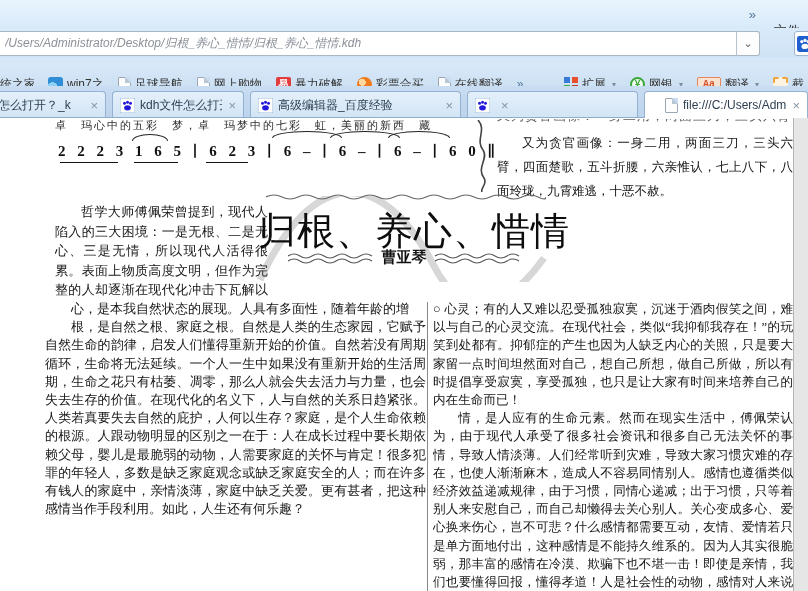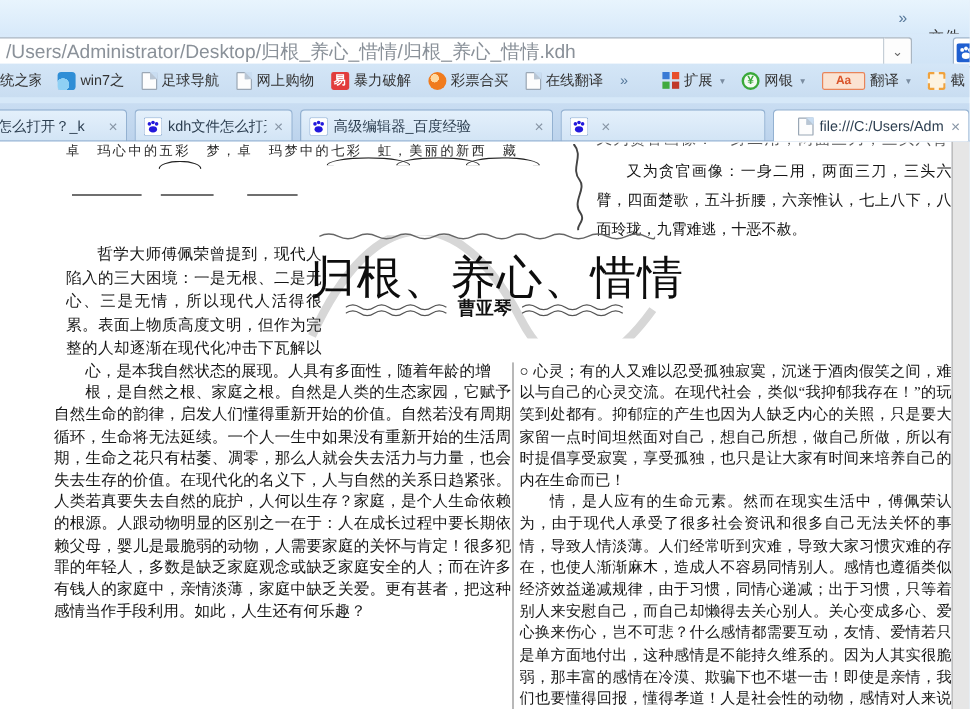--- a/index.html
+++ b/index.html
@@ -10,30 +10,30 @@
   .menubar { position:absolute; left:0; top:0; width:808px; height:28px;
              background:linear-gradient(#e8f4fd,#d8eafa); }
   .menu-overflow { position:absolute; right:52px; top:7px; color:#5b7block; color:#56789a; font-size:13px; cursor:default; }
   .menu-file { position:absolute; right:8px; top:22px; color:#333; font-size:13px; }
 
   .addr-row { position:absolute; left:0; top:28px; width:808px; height:30px;
               background:linear-gradient(#d9eafa,#cfe3f6); }
   .addr-input { position:absolute; left:-6px; top:3px; width:766px; height:25px;
                 background:#fff; border:1px solid #aab6c2; border-radius:3px;
                 display:flex; align-items:center; padding-left:10px; }
-  .addr-url { color:#8a9199; font-size:16px; white-space:nowrap; overflow:hidden; flex:1; }
+  .addr-url { color:#8a9199; font-size:12px; white-space:nowrap; overflow:hidden; flex:1;font-style:italic; }
   .bolt { width:14px; height:18px; margin-right:6px; flex:none; }
   .addr-sep { position:absolute; left:736px; top:3px; width:1px; height:25px; background:#b7c2cd; }
   .addr-drop { position:absolute; left:737px; top:3px; width:23px; height:25px; background:#fdfdfd;
                border:1px solid #aab6c2; border-left:none; border-radius:0 3px 3px 0;
                display:flex; align-items:center; justify-content:center; color:#666; font-size:11px; }
   .paw-btn { position:absolute; left:794px; top:3px; width:22px; height:25px; background:#fff;
              border:1px solid #9fb5cc; border-radius:3px; display:flex; align-items:center; justify-content:center; }
 
-  .bm-row { position:absolute; left:0; top:53px; width:808px; height:28px;
+  .bm-row { position:absolute; left:0; top:70px; width:808px; height:28px;
             background:linear-gradient(#d4e6f7,#c9ddf1); display:flex; align-items:center;
             font-size:12px; color:#333; }
   .bm-item { display:flex; align-items:center; gap:4px; margin-right:14px; white-space:nowrap; }
   .bm-first { width:34px; overflow:hidden; margin-left:0; }
   .bm-overflow { color:#56789a; margin-right:10px; }
   .bm-spacer { flex:1; }
   .bm-caret { color:#7a8ca0; font-size:8px; margin-left:2px; }
   .bm-clip { width:16px; overflow:hidden; }
 
   .icon16 { width:16px; height:16px; flex:none; position:relative; }
@@ -44,22 +44,22 @@
               background:radial-gradient(circle at 30% 70%, #8fd0f4 0 35%, #2f8ed6 36% 100%); }
   .yiicon { width:15px; height:15px; border-radius:2px; background:#e23c3c; color:#fff;
             font-size:10px; font-weight:bold; display:flex; align-items:center; justify-content:center; }
   .lotticon { width:15px; height:15px; border-radius:50%;
               background:radial-gradient(circle at 35% 35%, #ffd9a0 0 25%, #f07b1d 26% 70%, #c33d0e 100%); }
   .exticon { width:14px; height:14px; display:grid; grid-template-columns:6px 6px; grid-template-rows:6px 6px; gap:2px; }
   .exticon b { display:block; }
   .ext1{background:#3a7bd5;} .ext2{background:#e8502c;} .ext3{background:#3faa3f;} .ext4{background:#c0392b;}
   .bankicon { width:15px; height:15px; border-radius:50%; border:2px solid #3aa93a; color:#3aa93a;
               font-size:10px; font-weight:bold; display:flex; align-items:center; justify-content:center; background:#f3fbf3; }
-  .transicon { width:36px; height:15px; background:#fbe3d2; border:1px solid #e8845a; border-radius:2px;
-               color:#d9542a; font-size:10px; font-weight:bold; display:flex; align-items:center; justify-content:center; }
+  .transicon { width:24px; height:15px; background:#fbe3d2; border:1px solid #e8845a; border-radius:2px;
+               color:#d9542a; font-size:10px; font-weight:bold; display:flex; align-items:center; justify-content:center;font-family:Liberation Mono, monospace; }
   .snapicon { width:15px; height:15px; border:2px dashed #f0a23c; background:#fdf3e0; border-radius:2px; }
 
   
   .tab-row { position:absolute; left:0; top:86px; width:808px; height:32px;
              background:linear-gradient(#c9ddf2,#bcd3ec); }
   .tab-row::after { content:""; position:absolute; left:0; bottom:0; width:808px; height:1px; background:#8fadcd; }
   .tab { position:absolute; bottom:0; height:27px; background:linear-gradient(#e4f0fb,#d2e4f5);
          border:1px solid #93b1d1; border-bottom:none; border-radius:4px 4px 0 0;
          display:flex; align-items:center; padding:0 7px; font-size:12px; color:#2c3e50; }
   .tab-label { white-space:nowrap; overflow:hidden; flex:1; }
@@ -236,20 +236,21 @@
   <div class="tab t5 tab-active">
     <span class="fav pageicon"></span>
     <span class="tab-label">file:///C:/Users/Admi</span>
     <span class="tab-close">×</span>
   </div>
 </div>
 
 <div class="page">
 
   <div class="lyrics-top">卓　玛心中的五彩　梦，卓　玛梦中的七彩　虹，美丽的新西　藏</div>
+  <div class="notation">2 2 2 3 1 6 5 ∣ 6 2 3 ∣ 6 – ∣ 6 – ∣ 6 – ∣ 6 0 ∥</div>
   <div class="beam b1"></div>
   <div class="beam b2"></div>
   <div class="beam b3"></div>
   <div class="arc a1"></div>
   <div class="arc a2"></div>
   <div class="arc a3"></div>
   <div class="arc a4"></div>
   <svg class="squiggle" width="16" height="72" viewBox="0 0 16 72">
     <path d="M4 0 C 13 10, 1 20, 9 30 C 15 38, 2 48, 10 58 C 14 64, 6 68, 8 72" fill="none" stroke="#444" stroke-width="1.6"></path>
   </svg>

